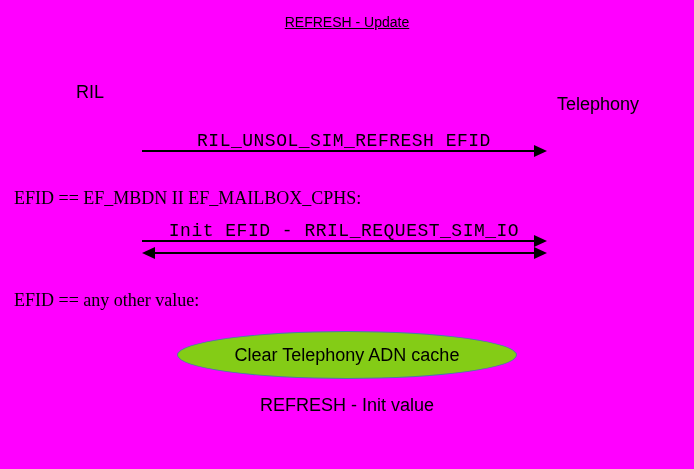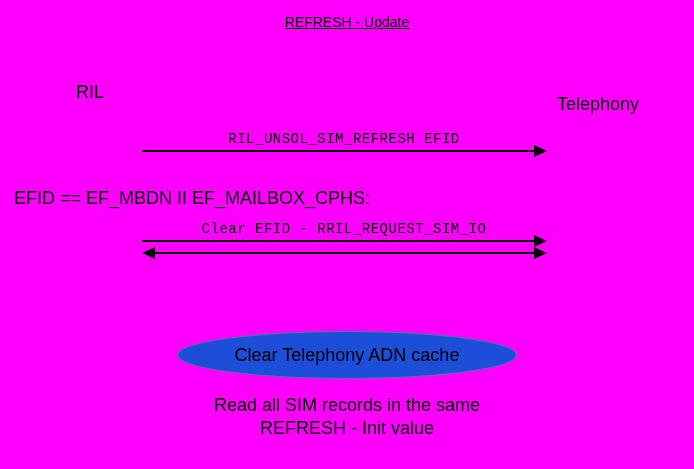--- a/index.html
+++ b/index.html
@@ -18,23 +18,23 @@
   .actor-left{left:76px;top:82px;}
   .actor-right{left:557px;top:94px;}
   .line{position:absolute;height:2px;background:#000;}
   .arrow{position:absolute;width:0;height:0;
     border-top:6px solid transparent;border-bottom:6px solid transparent;}
   .arrow-right{border-left:13px solid #000;}
   .arrow-left{border-right:13px solid #000;}
   .msg-label{
     position:absolute;left:142px;width:404px;text-align:center;
     font-family:"Liberation Mono","DejaVu Sans Mono",monospace;
-    font-size:14px;letter-spacing:0.5px;
+    font-size:18px;letter-spacing:0.5px;
   }
-  .cond{position:absolute;left:14px;font-size:18px;}
+  .cond{position:absolute;left:14px;font-size:18px;font-family:Liberation Serif, serif;}
   .cond-1{top:188px;}
   .cond-2{top:290px;}
   .ellipse{
     position:absolute;left:177px;top:331px;width:340px;height:48px;
     border-radius:50%;border:1px solid;
     display:flex;align-items:center;justify-content:center;
     font-size:18px;box-sizing:border-box;
   }
   .footer{
     position:absolute;top:394px;left:0;width:100%;
@@ -50,30 +50,30 @@
 
   <div class="actor actor-left">RIL</div>
   <div class="actor actor-right">Telephony</div>
 
   <div class="msg-label" style="top:131px;">RIL_UNSOL_SIM_REFRESH EFID</div>
   <div class="line" style="left:142px;top:150px;width:392px;"></div>
   <div class="arrow arrow-right" style="left:534px;top:145px;"></div>
 
   <div class="cond cond-1">EFID == EF_MBDN II EF_MAILBOX_CPHS:</div>
 
-  <div class="msg-label" style="top:221px;">Clear EFID - RRIL_REQUEST_SIM_IO</div>
+  <div class="msg-label" style="top:221px;">Init EFID - RRIL_REQUEST_SIM_IO</div>
   <div class="line" style="left:142px;top:240px;width:392px;"></div>
   <div class="arrow arrow-right" style="left:534px;top:235px;"></div>
   <div class="line" style="left:155px;top:252px;width:379px;"></div>
   <div class="arrow arrow-left" style="left:142px;top:247px;"></div>
   <div class="arrow arrow-right" style="left:534px;top:247px;"></div>
 
+  <div class="cond cond-2">EFID == any other value:</div>
 
-  <div class="ellipse" style="background: #1d4ed8; border-color: rgb(74, 123, 166);">
+  <div class="ellipse" style="background: #84cc16; border-color: rgb(74, 123, 166);">
     <span>Clear Telephony ADN cache</span>
   </div>
 
   <div class="footer">
-    <div>Read all SIM records in the same</div>
     <div>REFRESH - Init value</div>
   </div>
 
 </div>
 
 </body></html>

